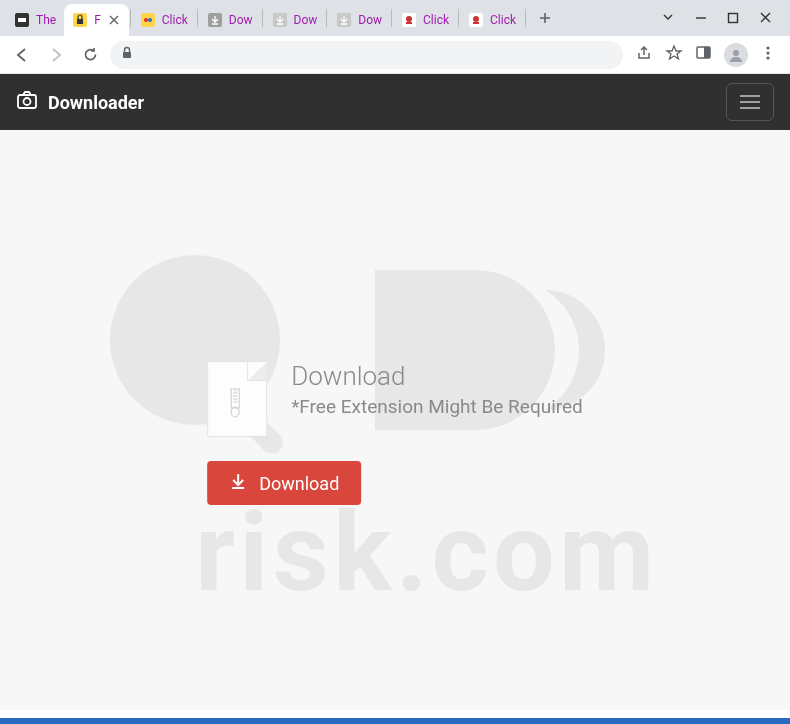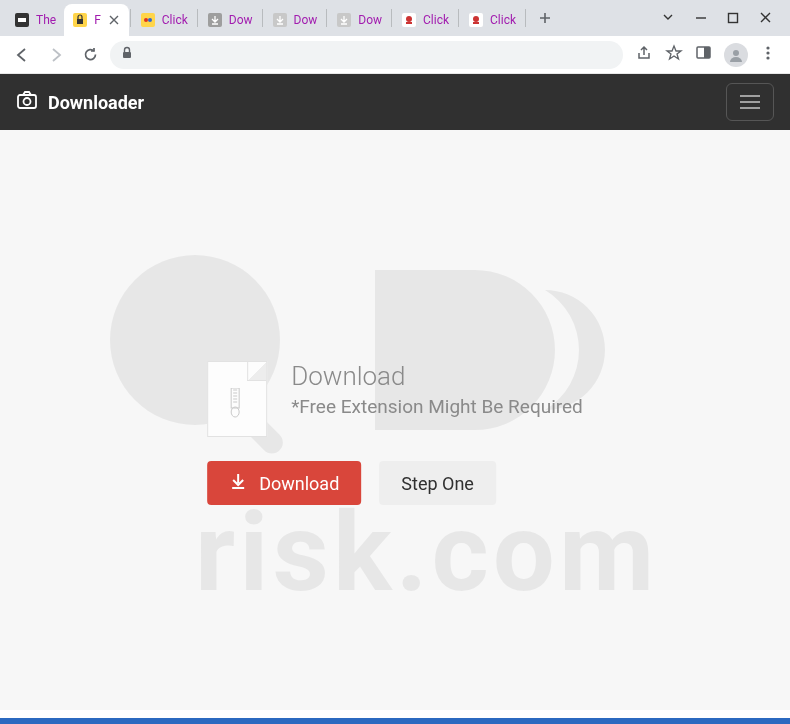--- a/index.html
+++ b/index.html
@@ -259,18 +259,17 @@
       </div>
     </div>
     <div class="btn-row">
       <button class="dl-btn">
         <span><svg width="18" height="18">
               <path d="M9 2 V11 M4 8 L9 13 L14 8" stroke="#fff" stroke-width="2" fill="none"></path>
               <path d="M3 16 H15" stroke="#fff" stroke-width="2"></path>
             </svg></span>
         <span>Download</span>
       </button>
-      <button class="step-btn">Step One</button>
     </div>
   </div>
 </div>
 
 <div class="bottom-border"></div>
 
 </body></html>

